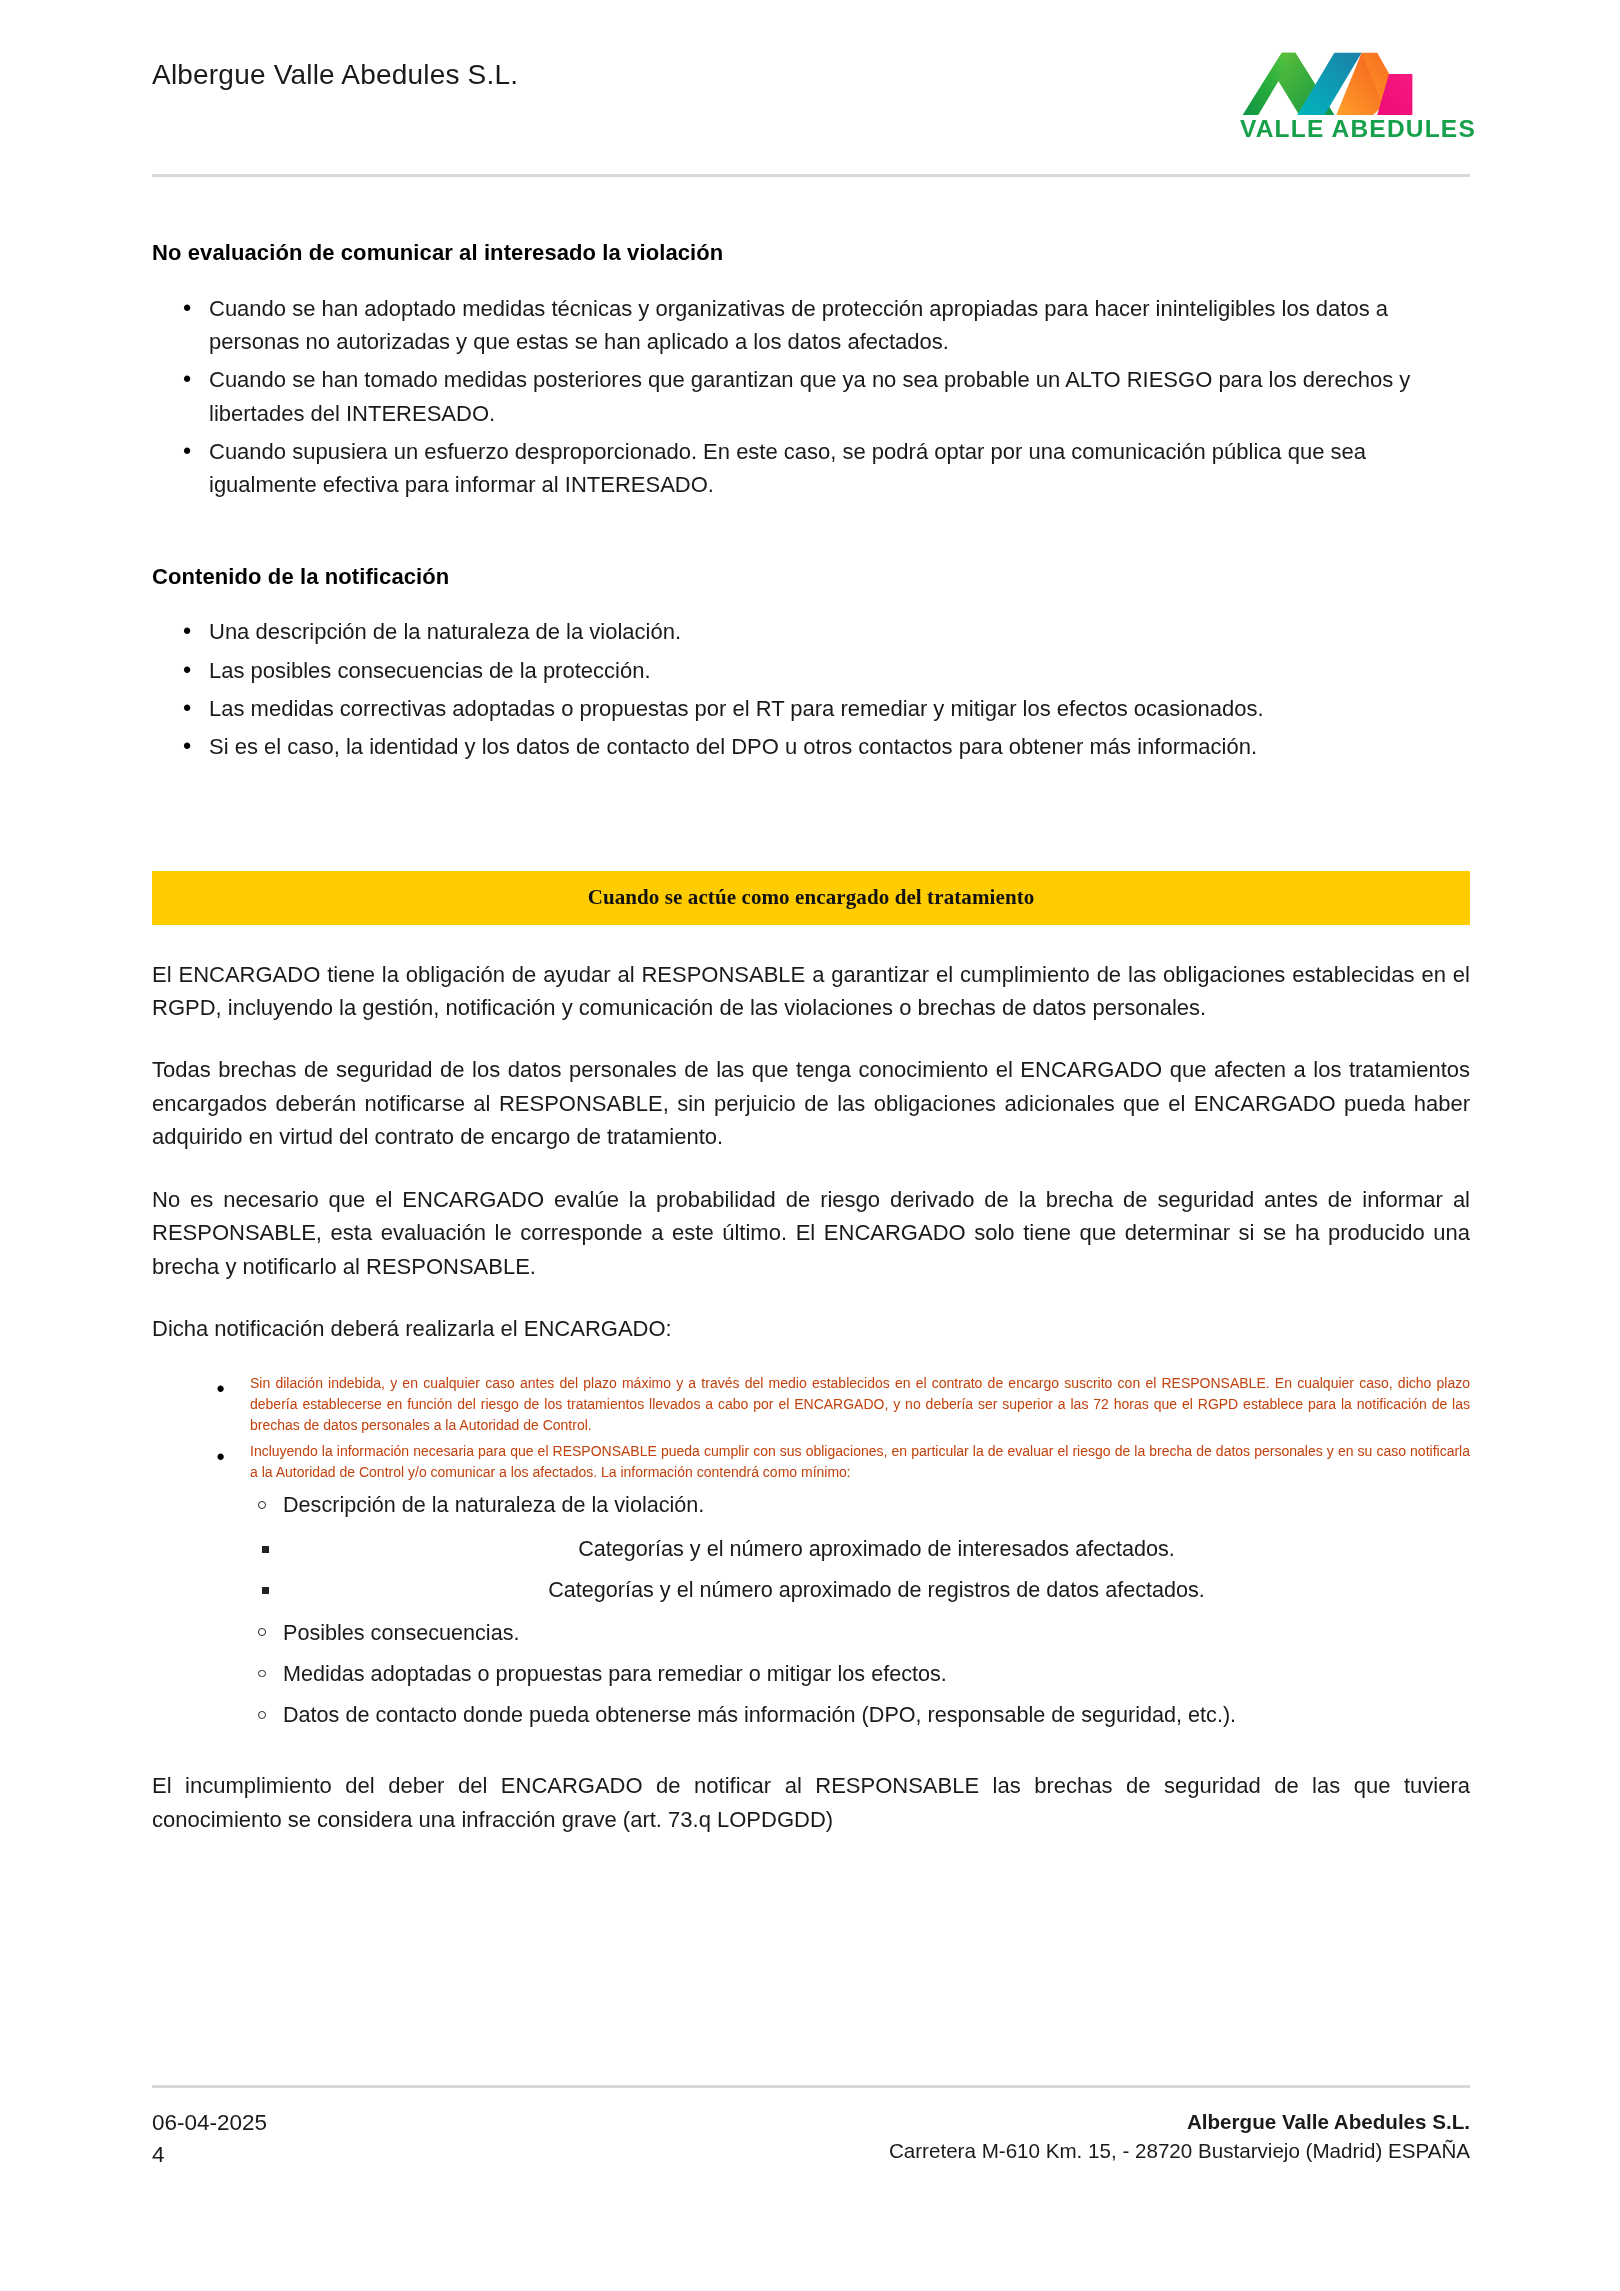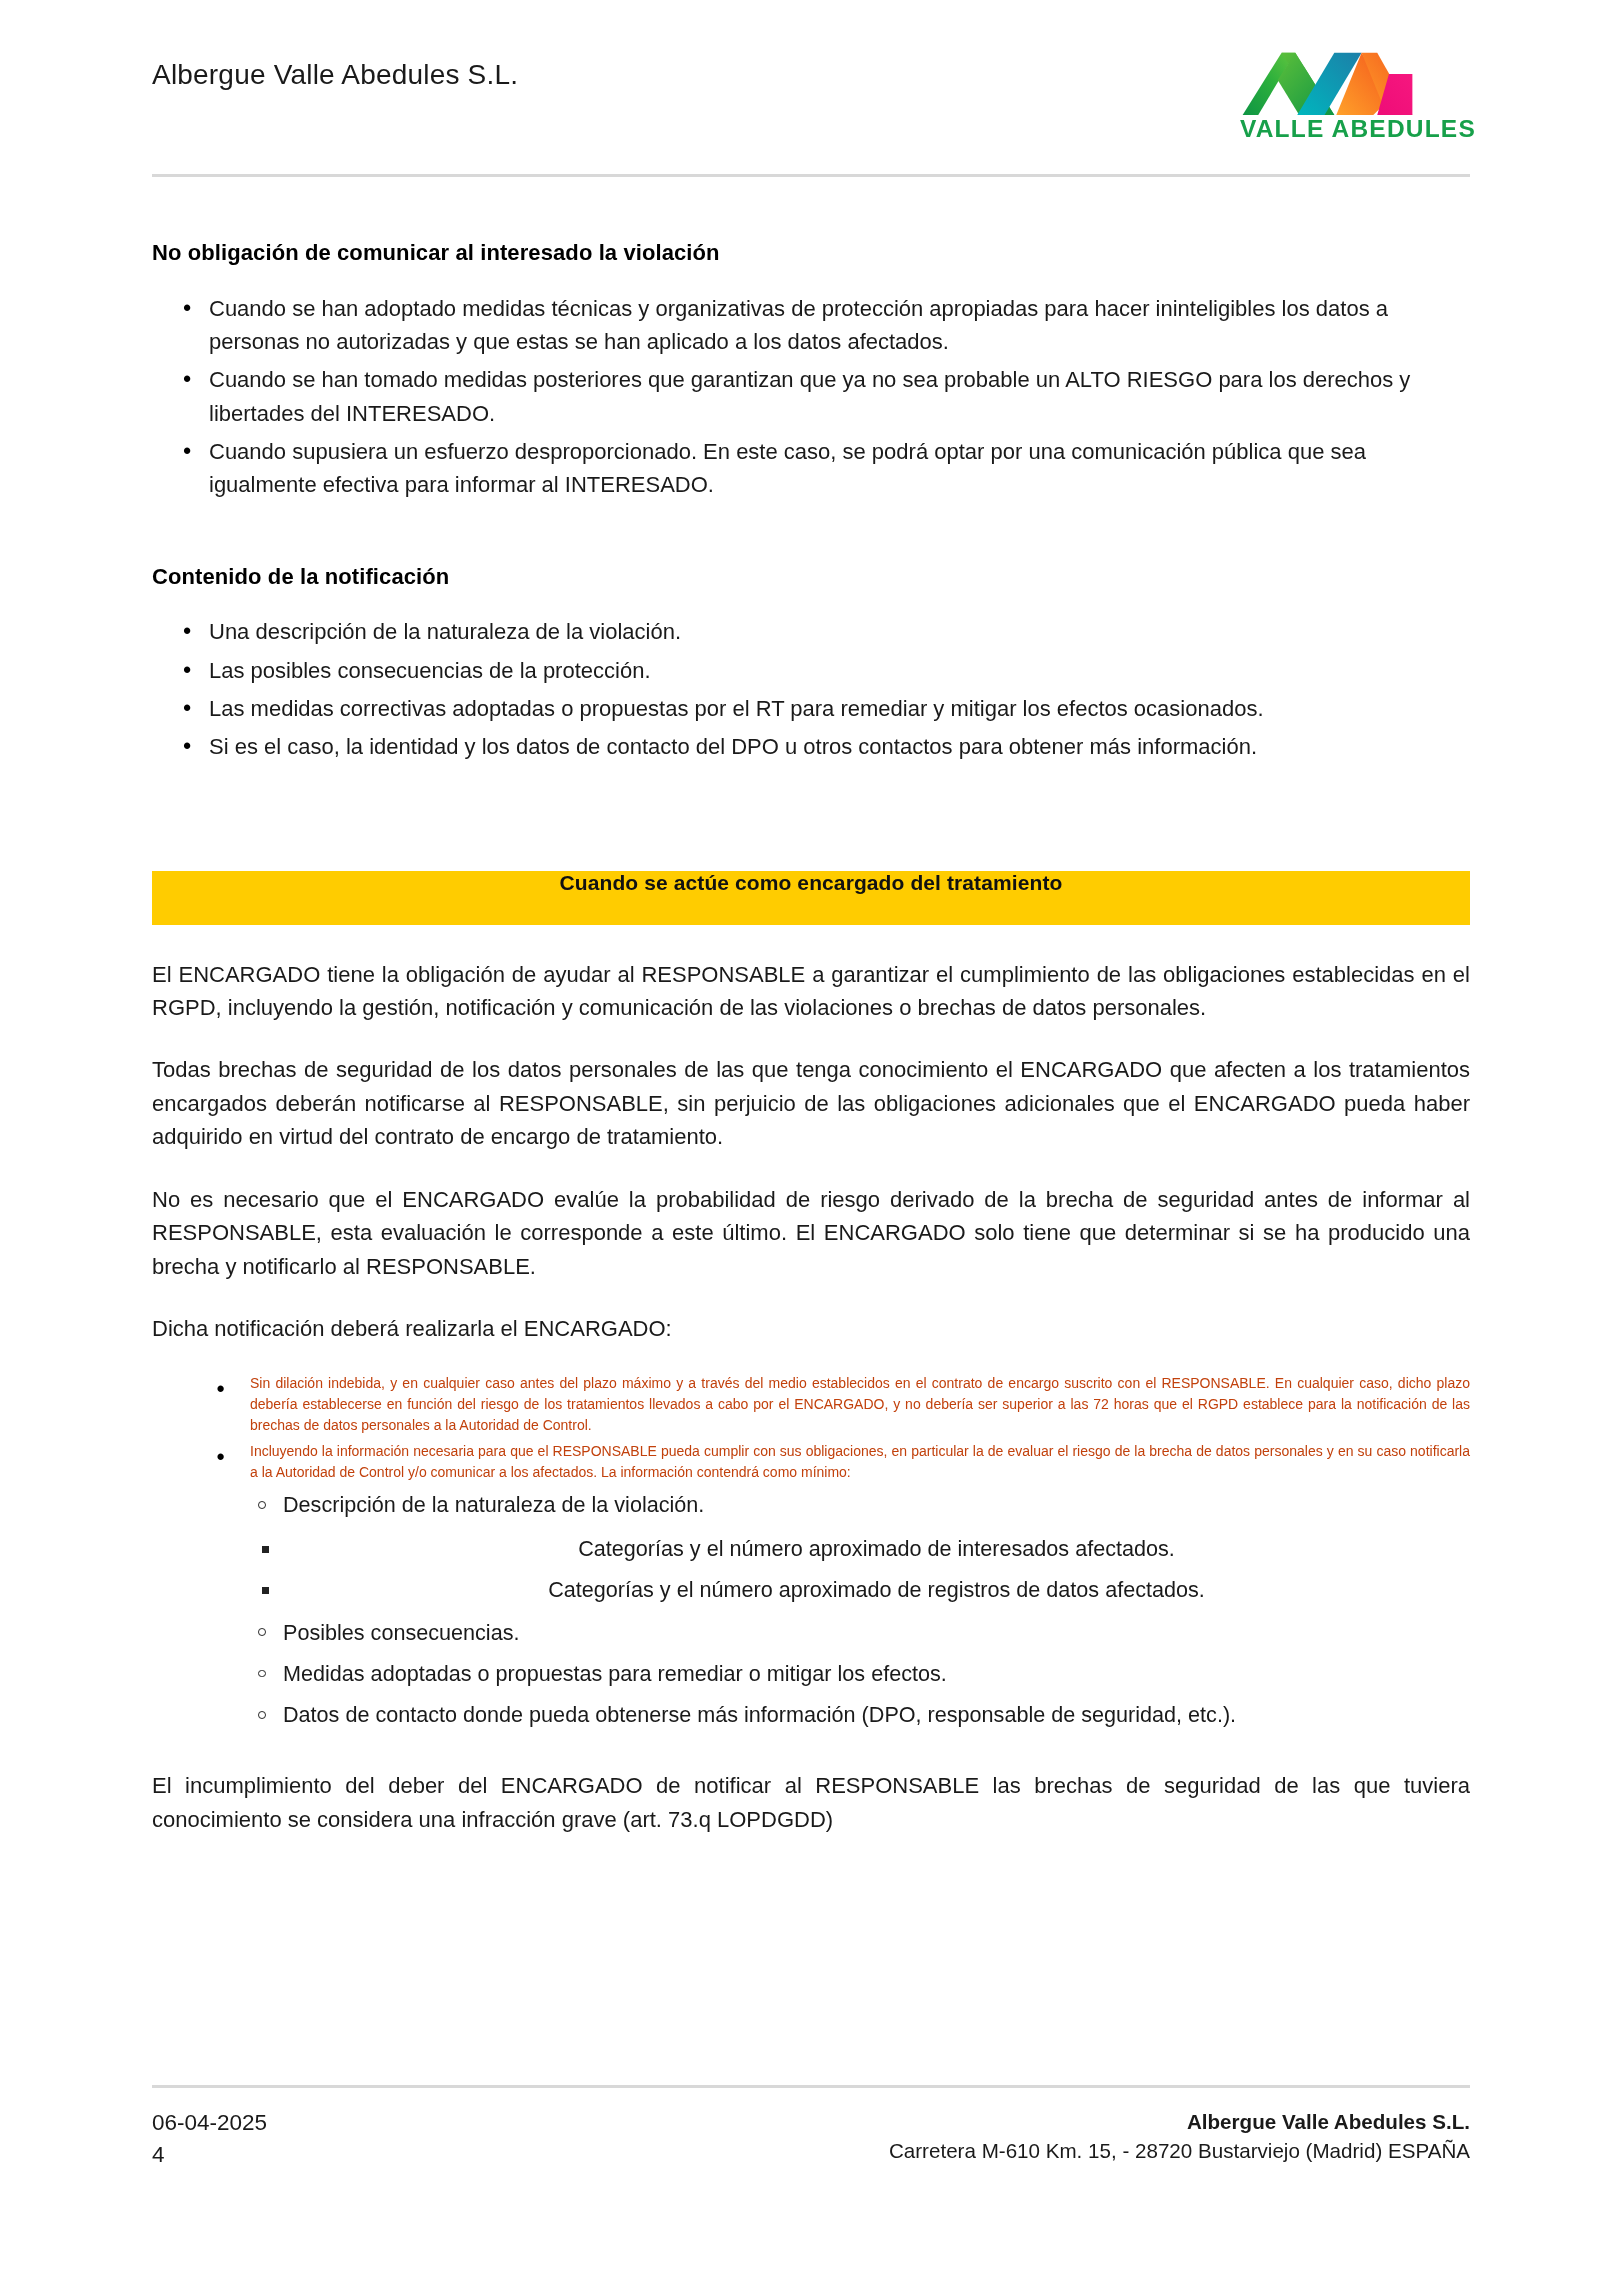--- a/index.html
+++ b/index.html
@@ -111,22 +111,23 @@
 
   .gap-lg { height: 57px; }
   .gap-xl { height: 102px; }
 
   
   .banner {
     background: #FFCC00;
     width: 1318px;
     height: 54px;
     display: flex;
-    align-items: flex-start;
+    align-items: center;
     justify-content: center;
+    font-family: Liberation Serif, serif;
   }
   .banner-text {
     font-size: 21px;
     font-weight: bold;
     color: #111111;
     letter-spacing: 0.1px;
   }
 
   
   p.body-para {
@@ -293,21 +294,21 @@
         <polygon points="152,36 176,36 176,78 140,78" fill="url(#gP)"></polygon>
       </svg>
       <div class="logo-word">VALLE ABEDULES</div>
     </div>
   </div>
 
   <div class="rule rule-top"></div>
 
   <div class="content">
 
-    <h2 class="section-heading">No obligación de comunicar al interesado la violación</h2>
+    <h2 class="section-heading">No evaluación de comunicar al interesado la violación</h2>
     <ul class="bullets">
       <li>Cuando se han adoptado medidas técnicas y organizativas de protección apropiadas para hacer ininteligibles los datos a personas no autorizadas y que estas se han aplicado a los datos afectados.</li>
       <li>Cuando se han tomado medidas posteriores que garantizan que ya no sea probable un ALTO RIESGO para los derechos y libertades del INTERESADO.</li>
       <li>Cuando supusiera un esfuerzo desproporcionado. En este caso, se podrá optar por una comunicación pública que sea igualmente efectiva para informar al INTERESADO.</li>
     </ul>
 
     <div class="gap-lg"></div>
 
     <h2 class="section-heading">Contenido de la notificación</h2>
     <ul class="bullets">

